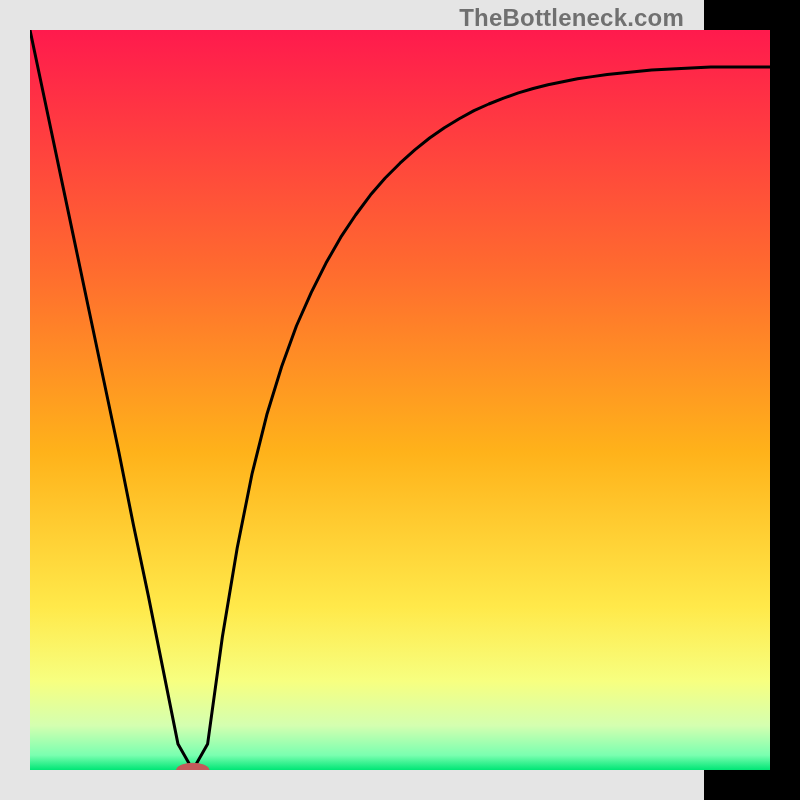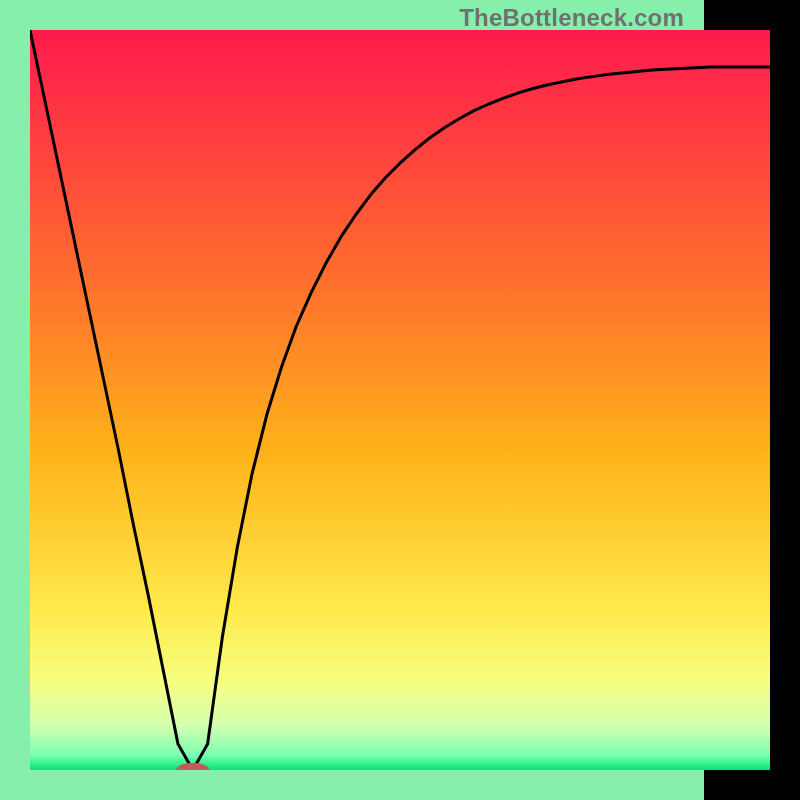--- a/index.html
+++ b/index.html
@@ -8,21 +8,21 @@
     width: 800px;
     height: 800px;
     background: #000;
     font-family: Arial, Helvetica, sans-serif;
     overflow: hidden;
   }
   .frame {
     position: relative;
     width: 704px;
     height: 800px;
-    background: #86efac;
+    background: #e5e5e5;
   }
   .watermark {
     position: absolute;
     top: 4px;
     right: 20px;
     color: #707070;
     font-size: 24px;
     font-weight: bold;
     letter-spacing: 0.2px;
     z-index: 3;

